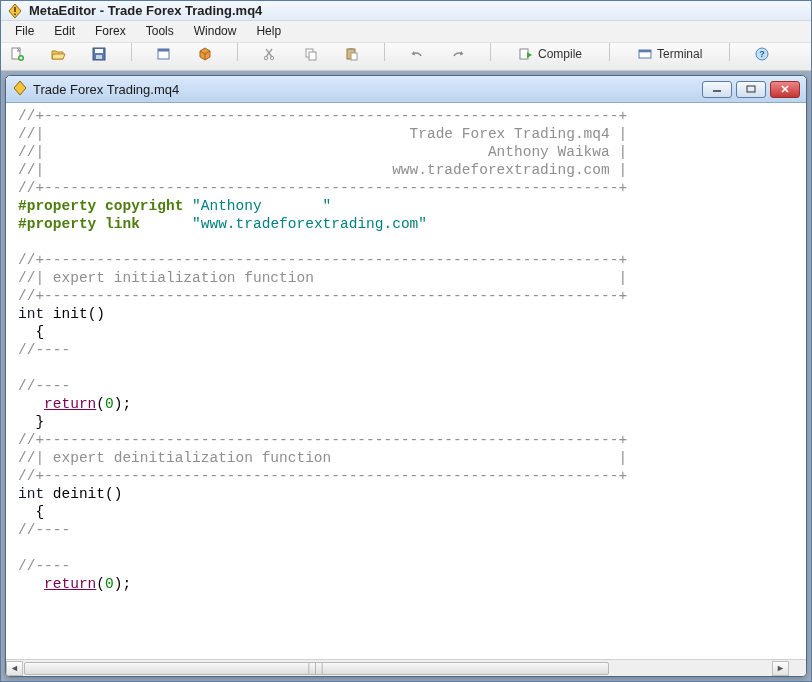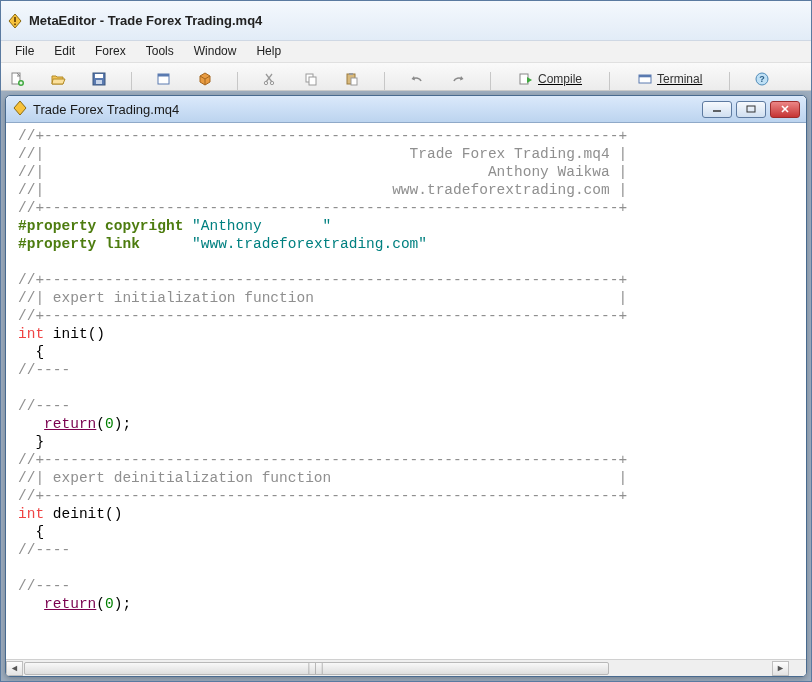--- a/index.html
+++ b/index.html
@@ -1,38 +1,38 @@
 <!DOCTYPE html>
 <html><head>
 <meta charset="utf-8">
 <style>
   * { box-sizing: border-box; margin: 0; padding: 0; }
   body { font-family: "Segoe UI", Tahoma, sans-serif; font-size: 12px; background: #ffffff; width: 812px; height: 682px; overflow: hidden; border: 1px solid #5a7aa0; display: flex; flex-direction: column; }
-  .title-bar { height: 40px; background: linear-gradient(#f4f8fd,#e2ecf7); display: flex; align-items: center; padding: 0 6px; border-bottom: 1px solid #cfd8e4; }
+  .title-bar { height: 20px; background: linear-gradient(#f4f8fd,#e2ecf7); display: flex; align-items: center; padding: 0 6px; border-bottom: 1px solid #cfd8e4; }
   .title-bar .icon { width: 16px; height: 16px; margin-right: 6px; }
   .title-bar .title { font-size: 13px; font-weight: 600; color: #222; }
   .menu-bar { height: 22px; background: #f2f2f2; display: flex; padding: 0 4px; border-bottom: 1px solid #e0e0e0; }
   .menu-item { padding: 3px 10px; color: #222; cursor: default; }
-  .toolbar { height: 28px; background: linear-gradient(#fafafa,#ececec); display: flex; align-items: flex-end; padding: 0 4px; gap: 17px; border-bottom: 1px solid #c9c9c9; text-decoration: underline; }
+  .toolbar { height: 28px; background: linear-gradient(#fafafa,#ececec); display: flex; align-items: flex-start; padding: 0 4px; gap: 17px; border-bottom: 1px solid #c9c9c9; }
   .tool-btn { width: 24px; height: 22px; display: flex; align-items: center; justify-content: center; border: 1px solid transparent; cursor: default; }
   .tool-btn.wide { width: auto; padding: 0 6px; gap: 4px; }
   .tool-btn .lbl { font-size: 12px; color: #333; }
   .sep { width: 1px; height: 18px; background: #c7c7c7; margin: 0 3px; }
   .client { flex: 1; background: #9dadbf; padding: 4px; display: flex; flex-direction: column; overflow: hidden; }
   .child-win { flex: 1; background: #fff; border: 1px solid #486a8f; border-radius: 5px; display: flex; flex-direction: column; overflow: hidden; box-shadow: 0 2px 6px rgba(0,0,0,.25); }
   .child-title { height: 27px; background: linear-gradient(#dbe9fb,#bcd4ef); display: flex; align-items: center; padding: 0 6px; border-bottom: 1px solid #8fa9c8; border-radius: 5px 5px 0 0; gap: 5px; }
   .child-title .fn { font-size: 13px; color: #1a1a1a; flex: 1; }
   .win-btns { display: flex; gap: 4px; }
   .win-btn { width: 30px; height: 17px; border-radius: 3px; border: 1px solid #5d7aa0; background: linear-gradient(#f6f9fd,#d0dff0); display: flex; align-items: center; justify-content: center; font-size: 10px; color: #333; }
   .win-btn.close { background: linear-gradient(#ec8686,#c53535); color: #fff; font-weight: bold; border-color: #9d2c2c; }
   .editor-wrap { flex: 1; overflow: hidden; display: flex; flex-direction: column; }
   .editor { flex: 1; overflow: auto; padding: 4px 2px 0 12px; font-family: "Courier New", monospace; font-size: 14.5px; line-height: 18px; color: #000; white-space: pre; }
   .tok-comment { color: #8f8f8f; }
   .tok-preproc { color: #4d7c0f; font-weight: bold; }
-  .tok-keyword { color: #ef4444; }
+  .tok-keyword { color: #0f172a; }
   .tok-string  { color: #008080; }
   .tok-number  { color: #008000; }
   .tok-func    { color: #7a004f; text-decoration: underline; }
   .hscroll { height: 17px; background: #efefef; border-top: 1px solid #d0d0d0; display: flex; align-items: center; }
   .hscroll .arrow { width: 17px; height: 15px; background: linear-gradient(#fdfdfd,#e3e3e3); border: 1px solid #bfbfbf; display: flex; align-items: center; justify-content: center; font-size: 9px; color: #555; }
   .hscroll .track { flex: 1; height: 15px; background: #efefef; display: flex; align-items: center; padding: 0 1px; }
   .hscroll .thumb { width: 585px; height: 13px; background: linear-gradient(#f8f8f8,#dedede); border: 1px solid #b8b8b8; border-radius: 2px; display: flex; align-items: center; justify-content: center; color: #9a9a9a; font-size: 9px; letter-spacing: 1px; }
   .vscroll-space { width: 17px; }
 </style>
 </head>

